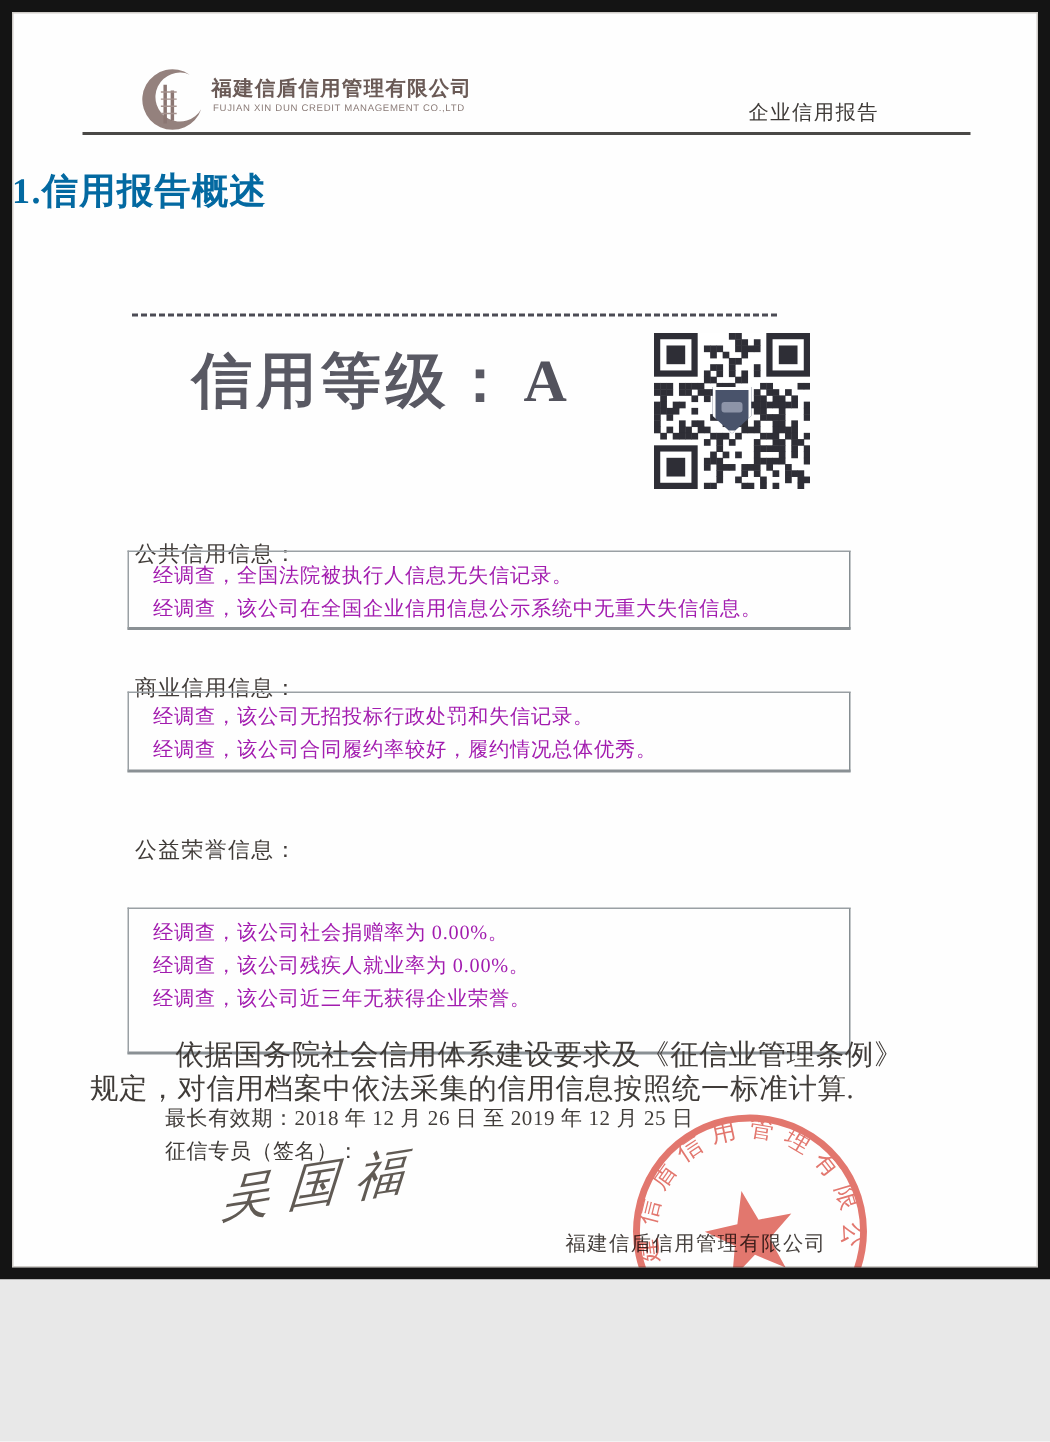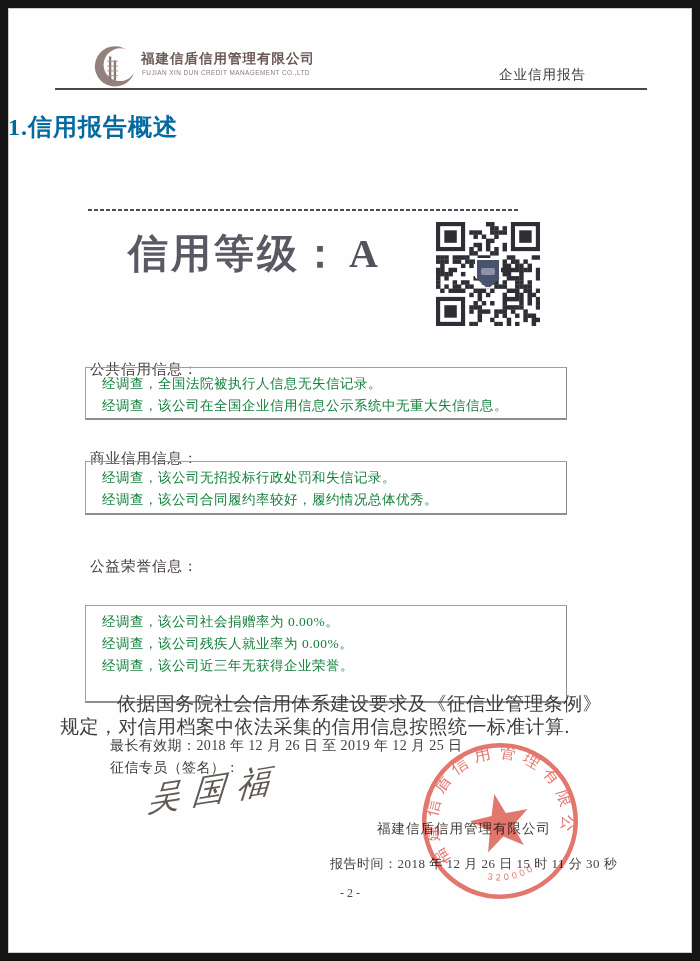--- a/index.html
+++ b/index.html
@@ -1,18 +1,18 @@
 <!DOCTYPE html>
 <html><head>
 <meta charset="utf-8">
 <style>
   html,body{margin:0;padding:0;background:#e8e8e8;}
   .page{
     position:relative;
-    width:700px;height:961px;
+    width:700px;height:853px;
     box-sizing:border-box;
     margin:0 auto;
     background:#fefefe;
     border:8px solid #141414;
     box-shadow:inset 0 0 0 1px #cfccc8;
     font-family:"Liberation Serif","DejaVu Serif",serif;
     color:#433f3c;
     overflow:hidden;
   }
   .abs{position:absolute;}
@@ -35,21 +35,21 @@
   .qr-shield{position:absolute;left:39px;top:36px;width:26px;height:31px;
     background:#49536b;border:2px solid #fdfdfd;box-sizing:border-box;
     clip-path:polygon(0 0,100% 0,100% 62%,50% 100%,0 62%);
     box-shadow:0 0 0 1px #49536b;}
   .qr-shield-band{position:absolute;left:4px;top:8px;width:14px;height:7px;background:#8d94a8;border-radius:2px;}
   
   .sec-heading{font-size:14.5px;letter-spacing:1px;color:#403b38;}
   .info-box{box-sizing:border-box;width:482px;
     border:1px solid #9aa0a4;border-right-color:#868e92;border-bottom:2px solid #8a9094;
     padding:5px 10px 0 16px;}
-  .info-box .line{font-size:13.5px;line-height:22px;letter-spacing:.5px;color:#15803d;}
+  .info-box .line{font-size:13.5px;line-height:22px;letter-spacing:.5px;color:#a21caf;}
   
   .closing{left:52px;top:684px;width:544px;font-size:19px;line-height:23px;
     text-indent:3em;letter-spacing:.4px;color:#403c39;margin:0;}
   .validity{left:102px;top:729px;font-size:14px;letter-spacing:.4px;color:#403c39;text-align:center;}
   .sig-label{left:102px;top:751px;font-size:14px;letter-spacing:.4px;color:#403c39;}
   .signature{left:140px;top:770px;font-size:33px;font-style:italic;color:#4b443d;
     letter-spacing:12px;transform:rotate(-9deg) skewX(-14deg);transform-origin:left center;opacity:.88;}
   .issuer{left:369px;top:812px;font-size:13.5px;letter-spacing:1px;color:#45403d;}
   .report-time{left:322px;top:847px;font-size:13px;letter-spacing:.5px;color:#45403d;}
   .page-num{left:0;top:878px;width:100%;text-align:center;font-size:12px;color:#4a4643;}

